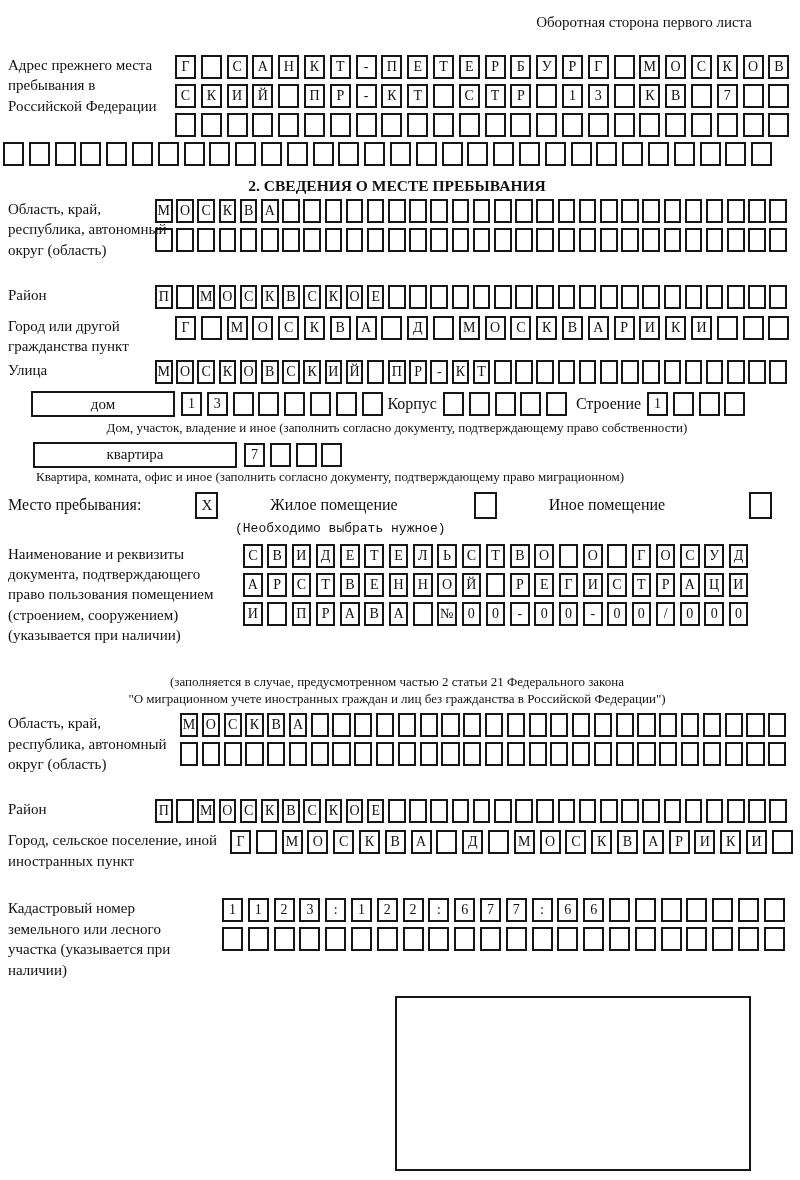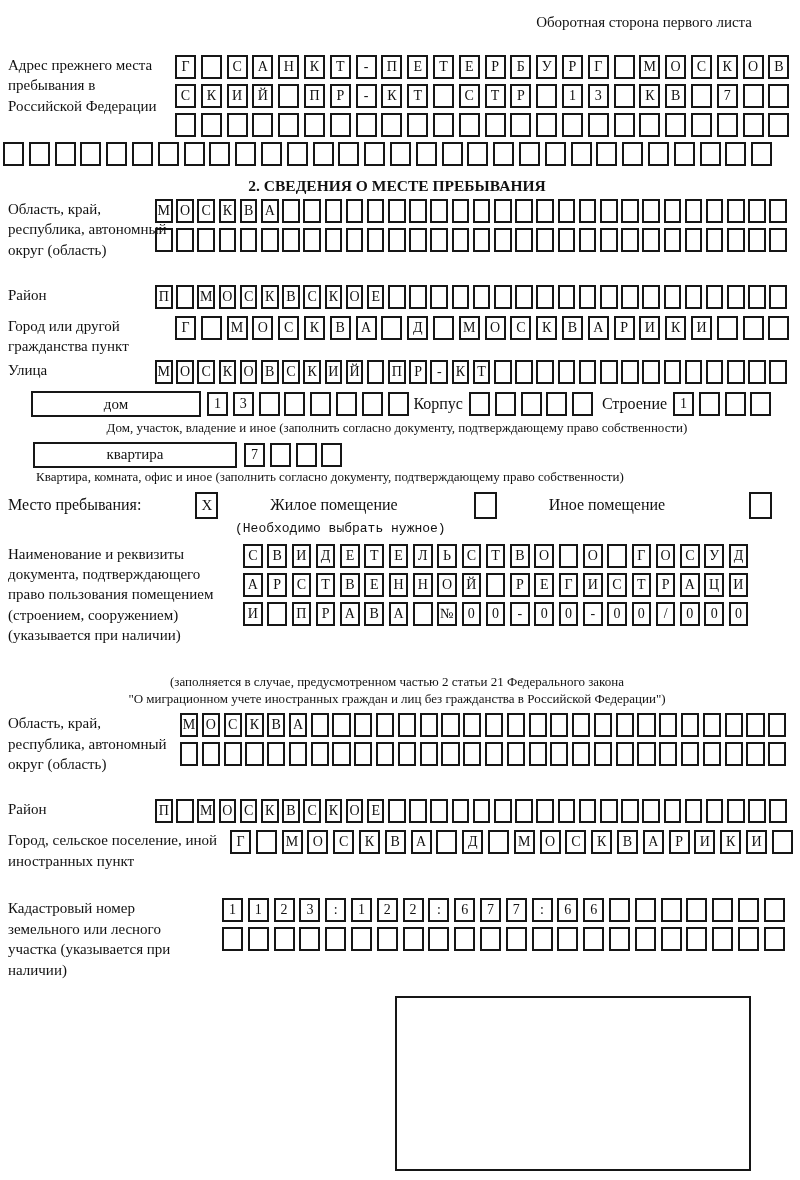--- a/index.html
+++ b/index.html
@@ -335,21 +335,21 @@
         <span class="cell"></span>
         <span class="cell"></span>
         <span class="cell"></span>
         <span class="cell"></span>
         <span class="cell"></span>
         <span class="cell"></span>
       </div>
   </div>
 
   <div class="inline-row" style="margin:2px 0 3px 31px;">
-    <span class="wbox" style="width:170px;">дом</span>
+    <span class="wbox" style="width:144px;">дом</span>
     <span class="gap" style="width:6px;"></span>
     <div class="cellrow c26" style="margin-bottom:0;">
         <span class="cell">1</span>
         <span class="cell">3</span>
         <span class="cell"></span>
         <span class="cell"></span>
         <span class="cell"></span>
         <span class="cell"></span>
         <span class="cell"></span>
         <span class="cell"></span>
@@ -375,21 +375,21 @@
   <div class="inline-row" style="margin:5px 0 1px 33px;">
     <span class="wbox" style="width:204px;">квартира</span>
     <span class="gap" style="width:7px;"></span>
     <div class="cellrow c26" style="margin-bottom:0;">
         <span class="cell">7</span>
         <span class="cell"></span>
         <span class="cell"></span>
         <span class="cell"></span>
       </div>
   </div>
-  <div class="caption" style="margin-left:36px;margin-bottom:6px;">Квартира, комната, офис и иное (заполнить согласно документу, подтверждающему право собственности)</div>
+  <div class="caption" style="margin-left:36px;margin-bottom:6px;">Квартира, комната, офис и иное (заполнить согласно документу, подтверждающему право миграционном)</div>
 
   <div class="inline-row" style="margin-left:8px;gap:22px;">
     <span class="small-label">Место пребывания:</span>
     <span class="gap" style="width:10px;"></span>
     <span class="cb">X</span>
     <span class="gap" style="width:8px;"></span>
     <span class="small-label">Жилое помещение</span>
     <span class="gap" style="width:32px;"></span>
     <span class="cb"></span>
     <span class="gap" style="width:8px;"></span>

